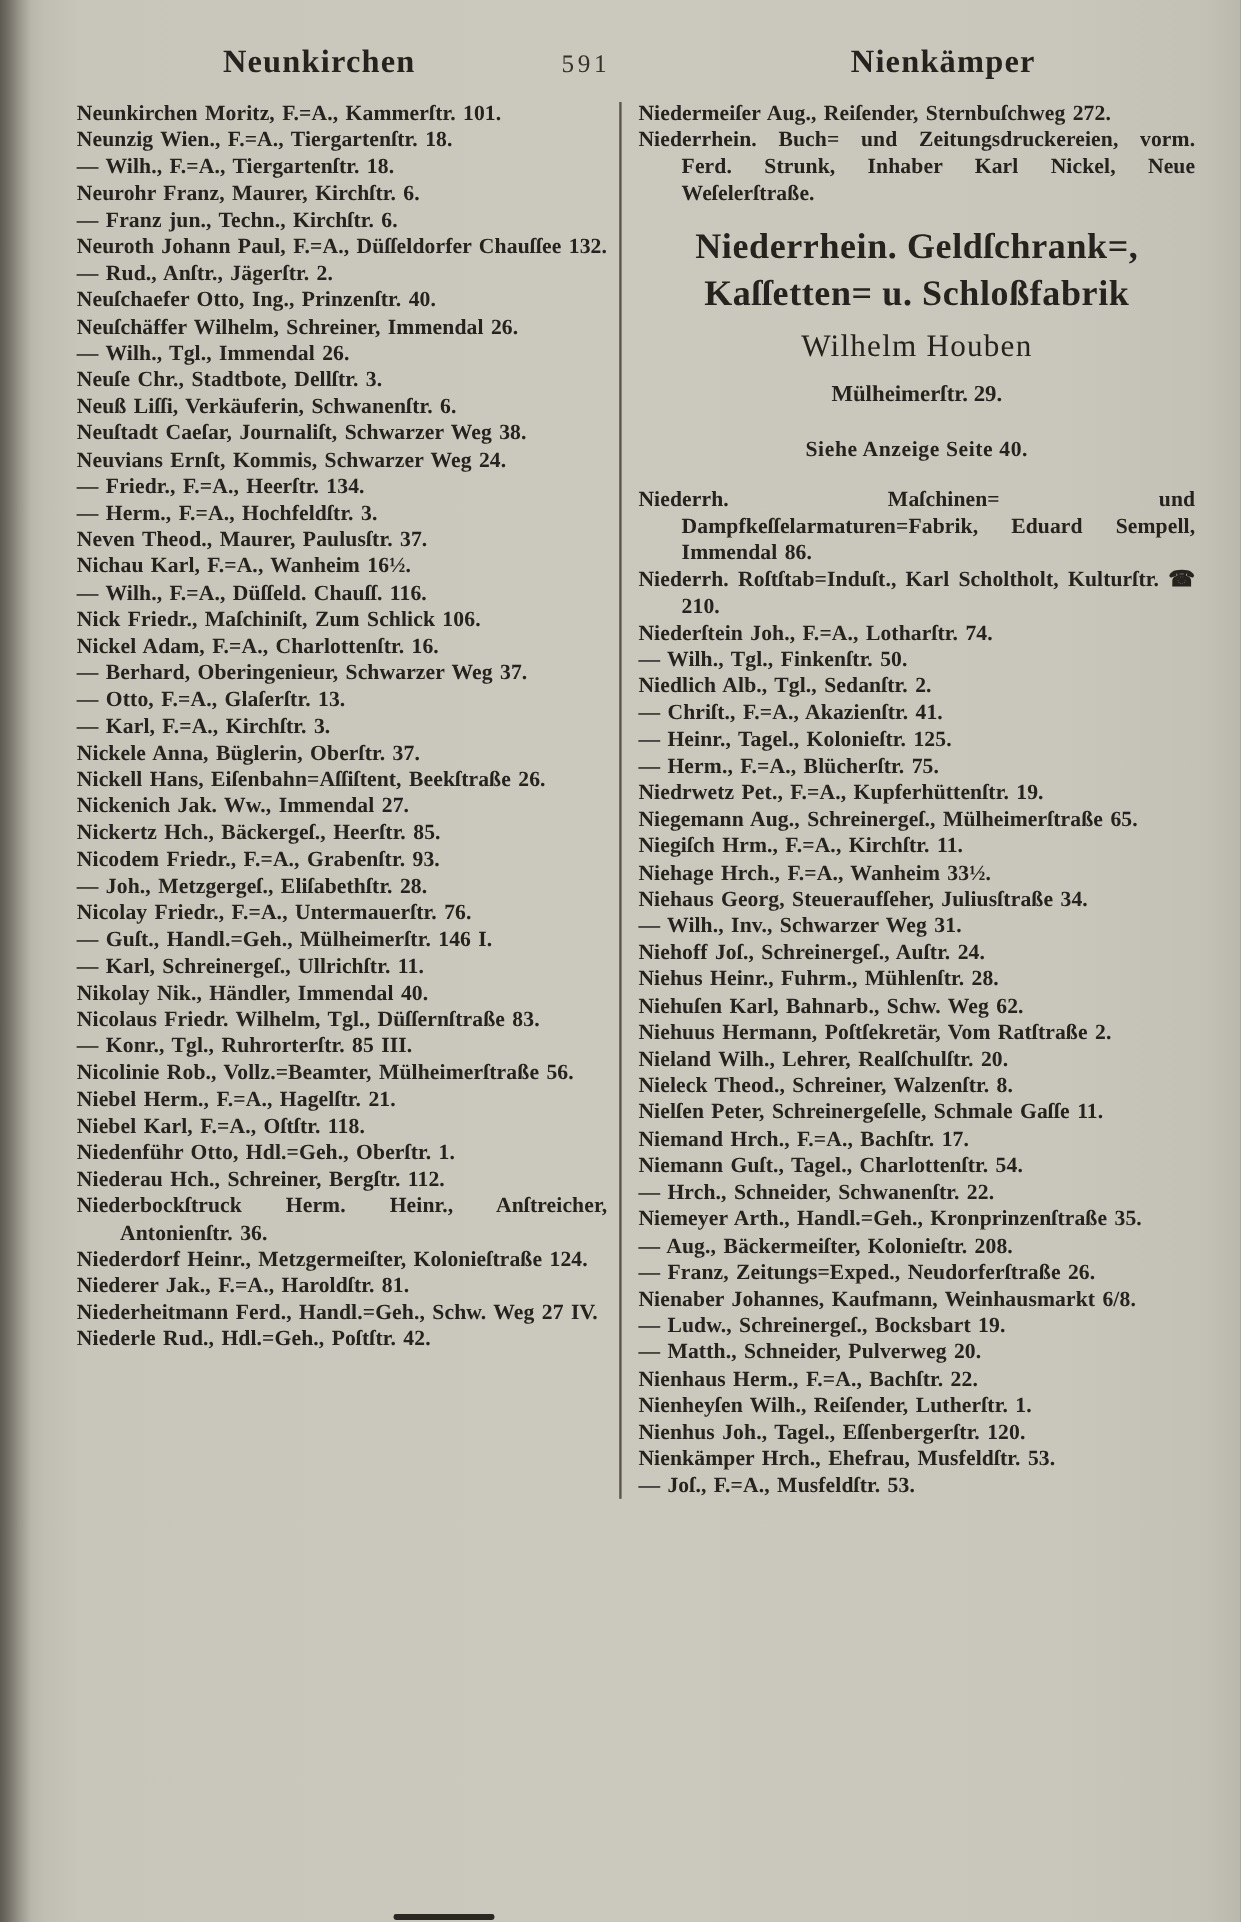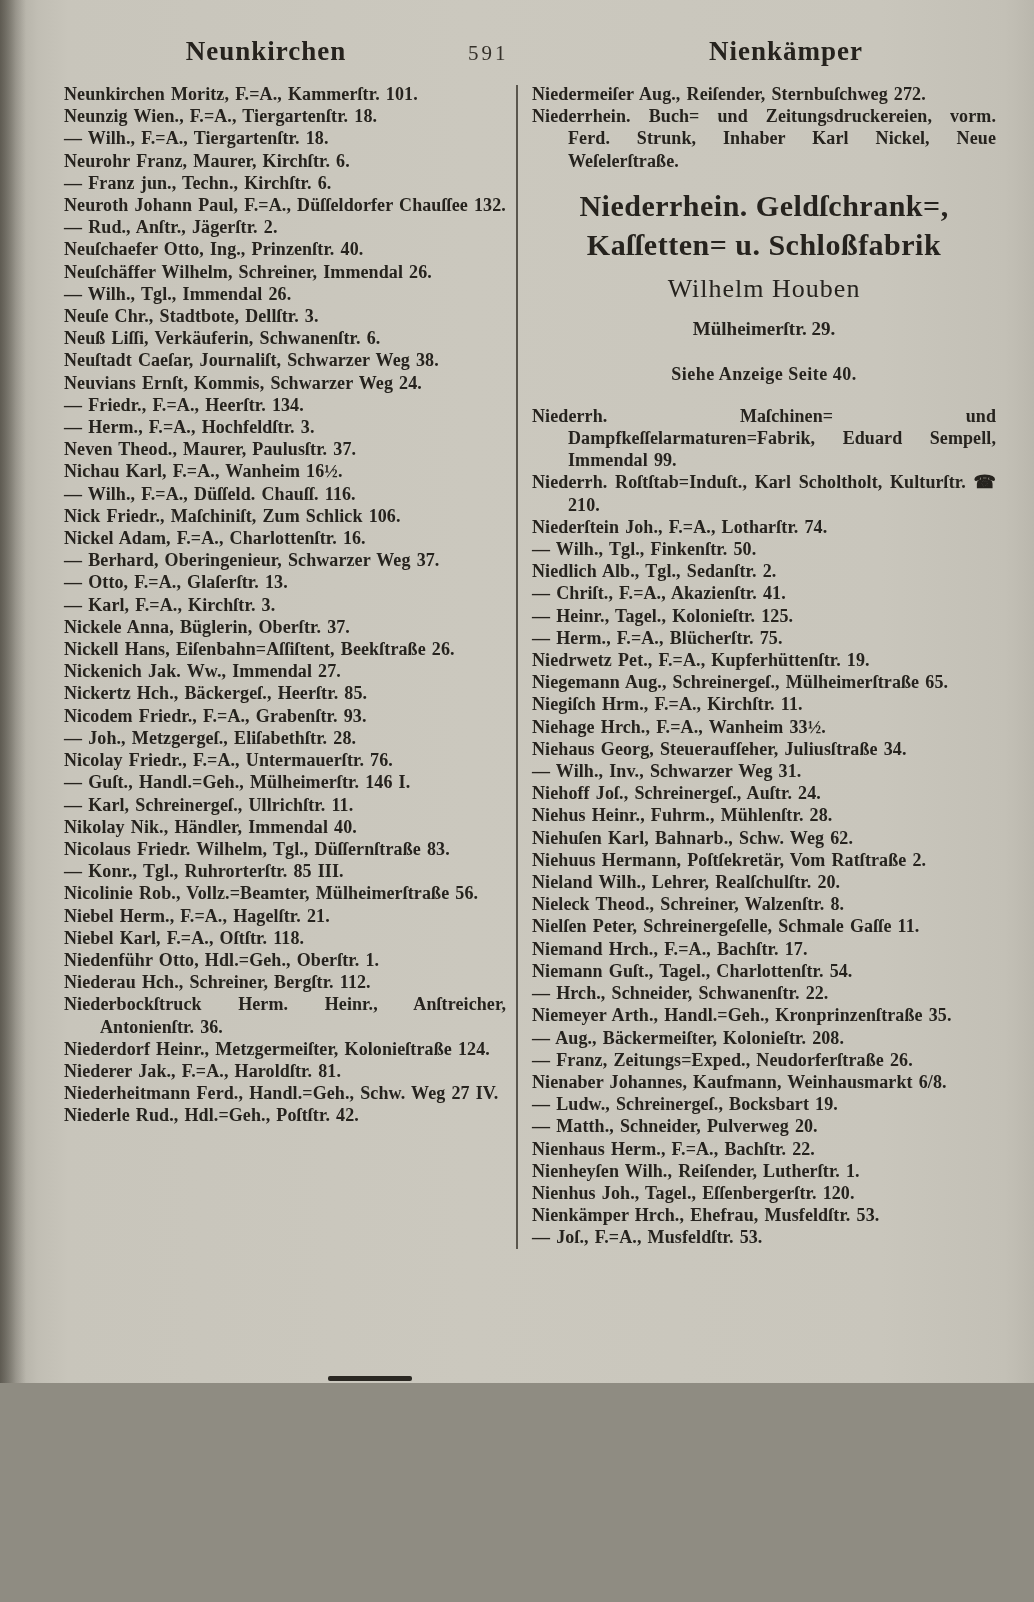--- a/index.html
+++ b/index.html
@@ -1,19 +1,19 @@
 <!DOCTYPE html>
 <html style="--paper: #c9c6bc; --ink: #26231e; --divider: #5a564d;"><head>
 <meta charset="utf-8">
 <style>
   html, body { margin: 0; padding: 0; background: #8f8c82; }
   .page {
     position: relative;
     width: 1034px;
-    height: 1383px;
+    height: 1602px;
     overflow: hidden;
     color: var(--ink, #26231e);
     background: linear-gradient(90deg,
       #8b887e 0px, #b2afa5 16px, #c1beb4 38px, #c8c5bb 68px,
       #cbc8be 470px, #c9c6bc 880px, #c3c0b6 1005px, #bab7ad 1034px);
     font-family: "Liberation Serif", "DejaVu Serif", serif;
   }
   .binding-shadow {
     position: absolute; left: 0; top: 0; bottom: 0; width: 26px;
     background: linear-gradient(90deg, rgba(58,54,46,.55), rgba(58,54,46,0));
@@ -180,21 +180,21 @@
       <section class="ad">
         <div class="ad-title">Niederrhein. Geldſchrank=,</div>
         <div class="ad-title">Kaſſetten= u. Schloßfabrik</div>
         <div class="ad-name">Wilhelm Houben</div>
         <div class="ad-address">Mülheimerſtr. 29.</div>
         <div class="ad-note">Siehe Anzeige Seite 40.</div>
       </section>
 
       <div class="after-ad">
 
-          <p class="entry">Niederrh. Maſchinen= und Dampfkeſſelarmaturen=Fabrik, Eduard Sempell, Immendal 99.</p>
+          <p class="entry">Niederrh. Maſchinen= und Dampfkeſſelarmaturen=Fabrik, Eduard Sempell, Immendal 86.</p>
 
           <p class="entry">Niederrh. Roſtſtab=Induſt., Karl Scholtholt, Kulturſtr. ☎ 210.</p>
 
           <p class="entry">Niederſtein Joh., F.=A., Lotharſtr. 74.</p>
 
           <p class="entry">— Wilh., Tgl., Finkenſtr. 50.</p>
 
           <p class="entry">Niedlich Alb., Tgl., Sedanſtr. 2.</p>
 
           <p class="entry">— Chriſt., F.=A., Akazienſtr. 41.</p>

